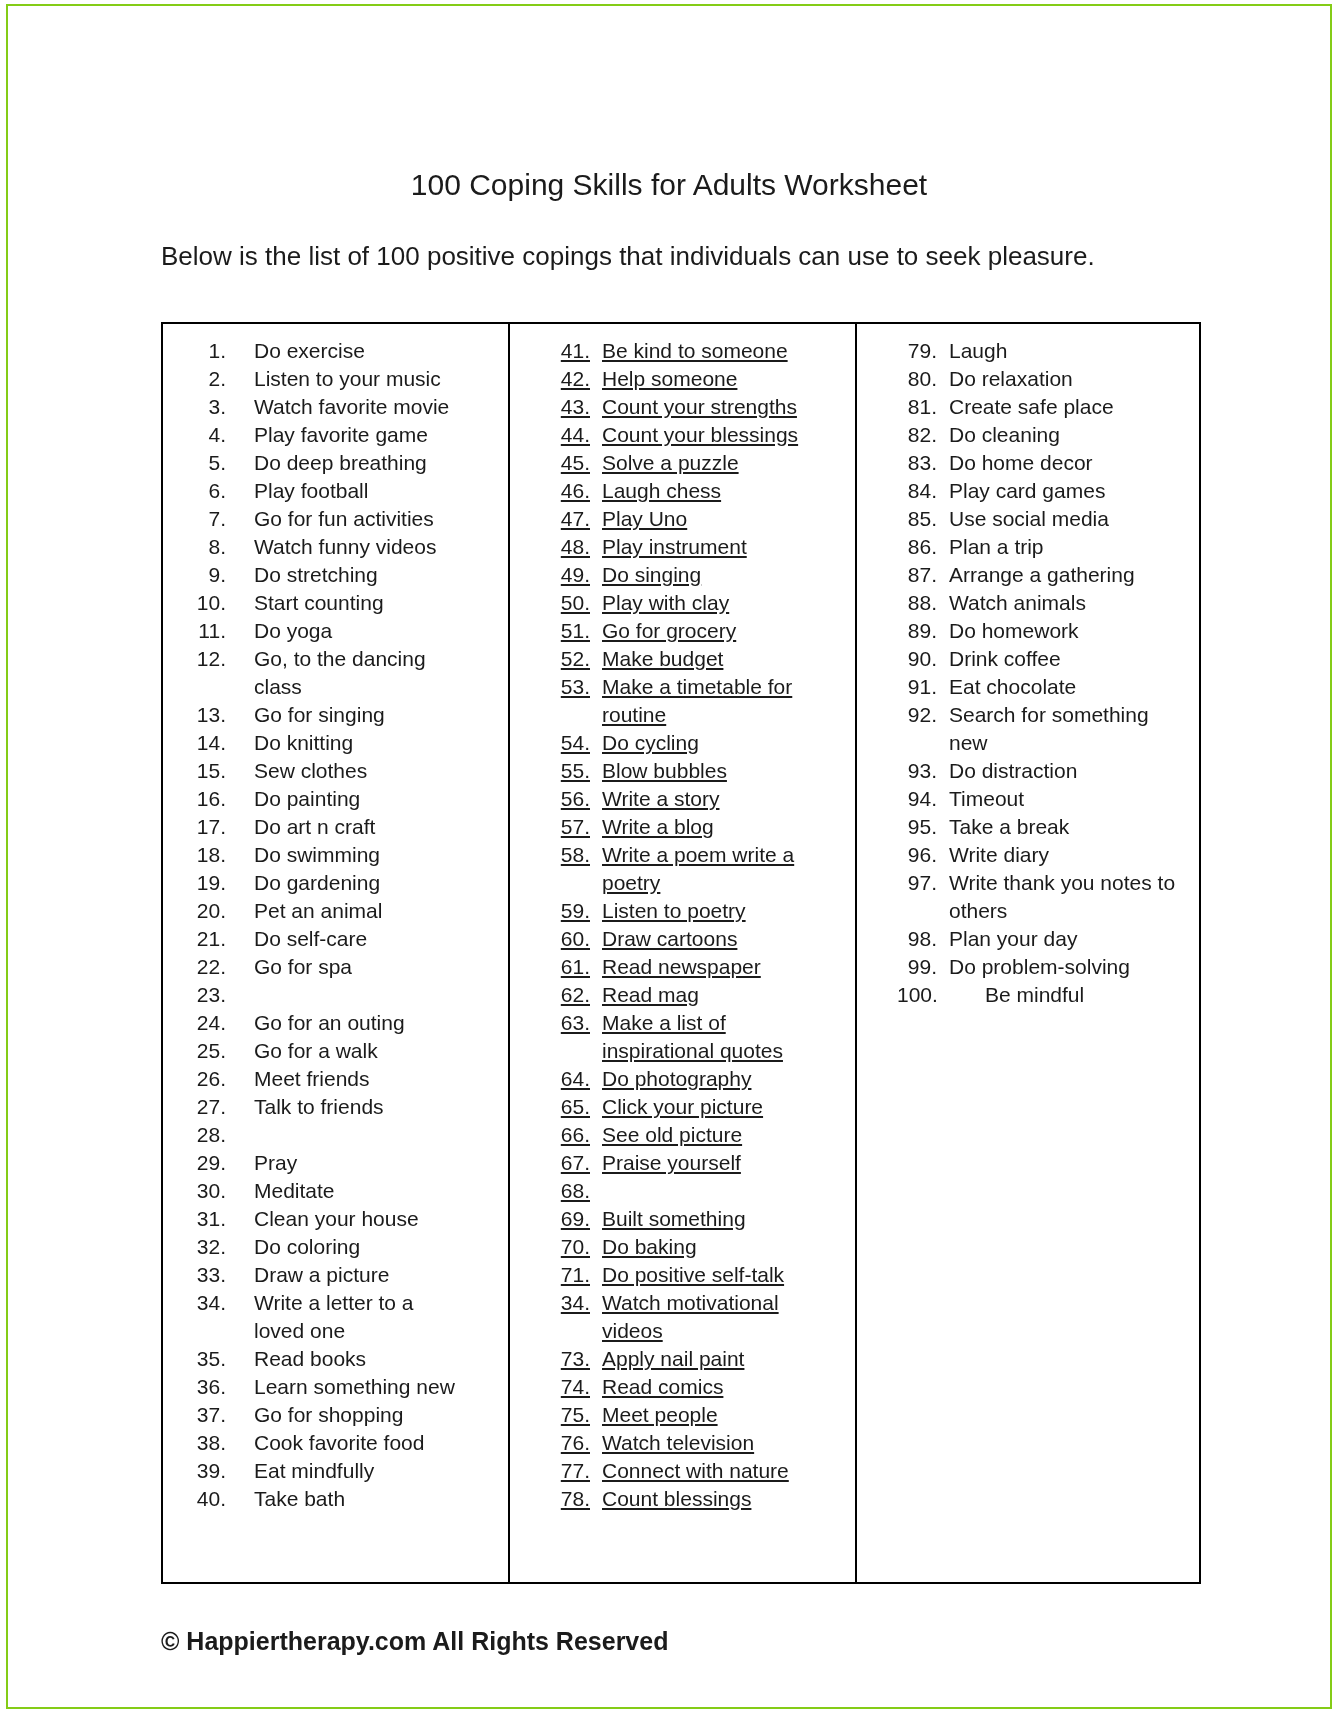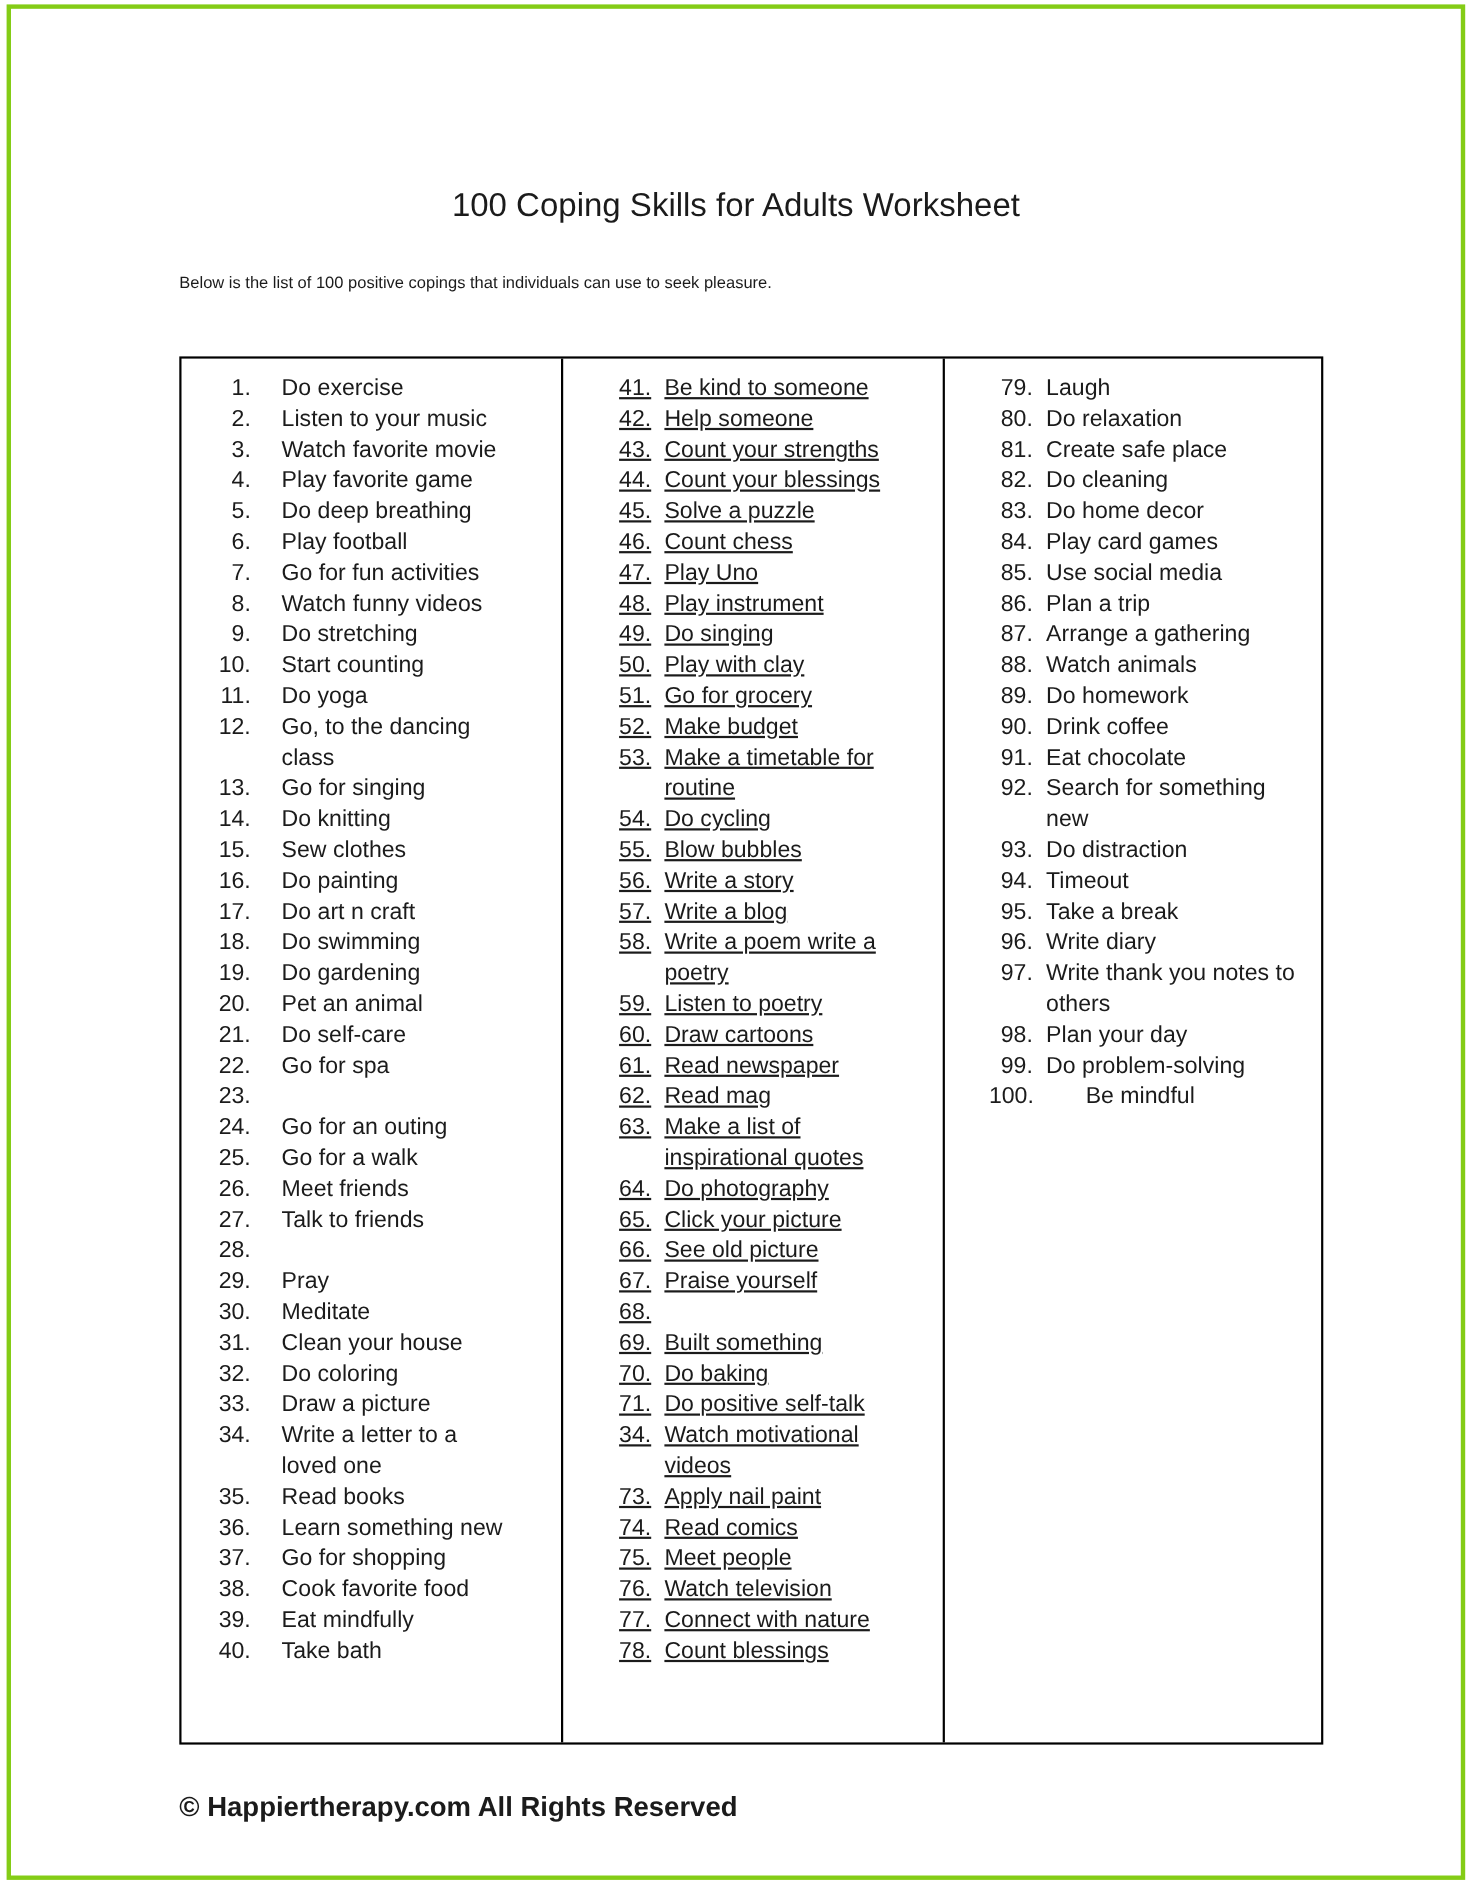--- a/index.html
+++ b/index.html
@@ -11,41 +11,41 @@
     font-family: "Liberation Sans", "DejaVu Sans", sans-serif;
     color: #1b1b1b;
   }
   .page {
     position: absolute;
     left: 6px;
     top: 4px;
     width: 1326px;
     height: 1705px;
     background: #ffffff;
-    border: 4px solid #84cc16;
+    border: 2px solid #84cc16;
     box-sizing: border-box;
   }
   .title {
     position: absolute;
     left: 0;
     top: 160px;
     width: 100%;
     margin: 0;
     text-align: center;
     font-size: 30px;
     font-weight: 400;
     line-height: 38px;
     color: #1b1b1b;
   }
   .subtitle {
     position: absolute;
     left: 153px;
     top: 236px;
     margin: 0;
-    font-size: 15px;
+    font-size: 26px;
     font-weight: 400;
     line-height: 28px;
     color: #1b1b1b;
   }
   .skills-table {
     position: absolute;
     left: 153px;
     top: 316px;
     width: 1040px;
     height: 1262px;
@@ -273,21 +273,21 @@
         <div class="item">
           <span class="num">44.</span>
           <span class="text">Count your blessings</span>
         </div>
         <div class="item">
           <span class="num">45.</span>
           <span class="text">Solve a puzzle</span>
         </div>
         <div class="item">
           <span class="num">46.</span>
-          <span class="text">Count chess</span>
+          <span class="text">Laugh chess</span>
         </div>
         <div class="item">
           <span class="num">47.</span>
           <span class="text">Play Uno</span>
         </div>
         <div class="item">
           <span class="num">48.</span>
           <span class="text">Play instrument</span>
         </div>
         <div class="item">

